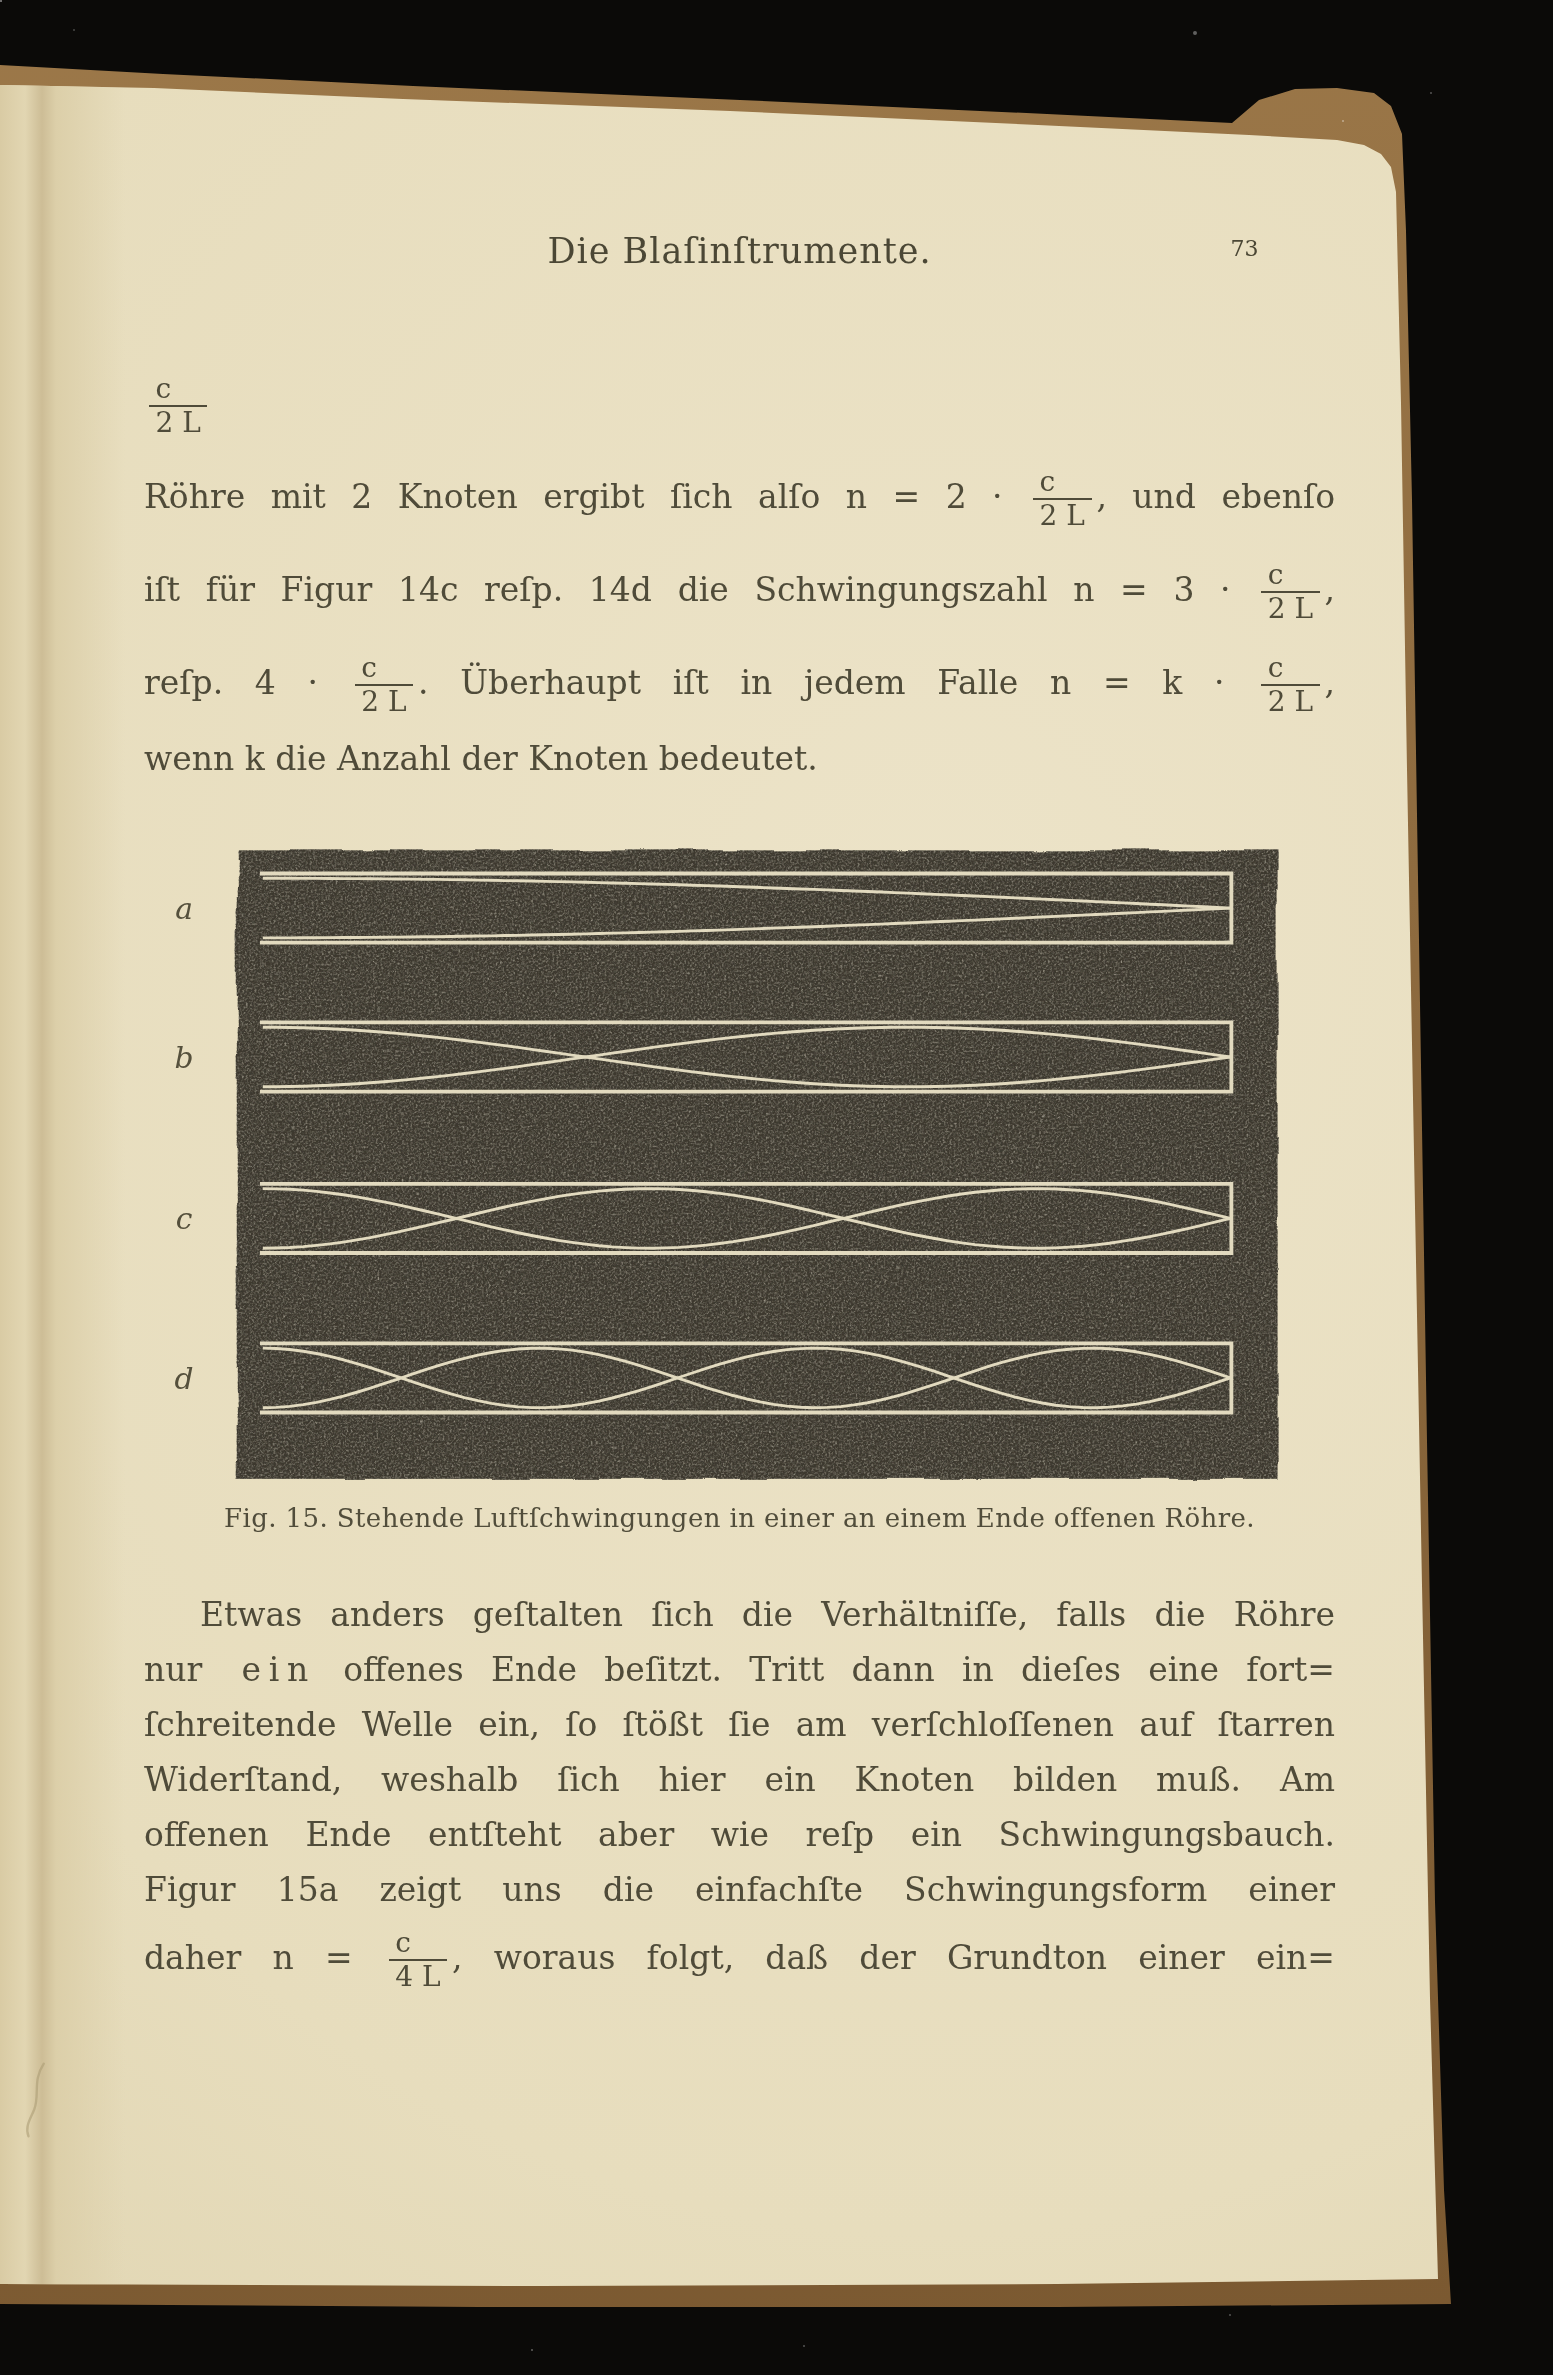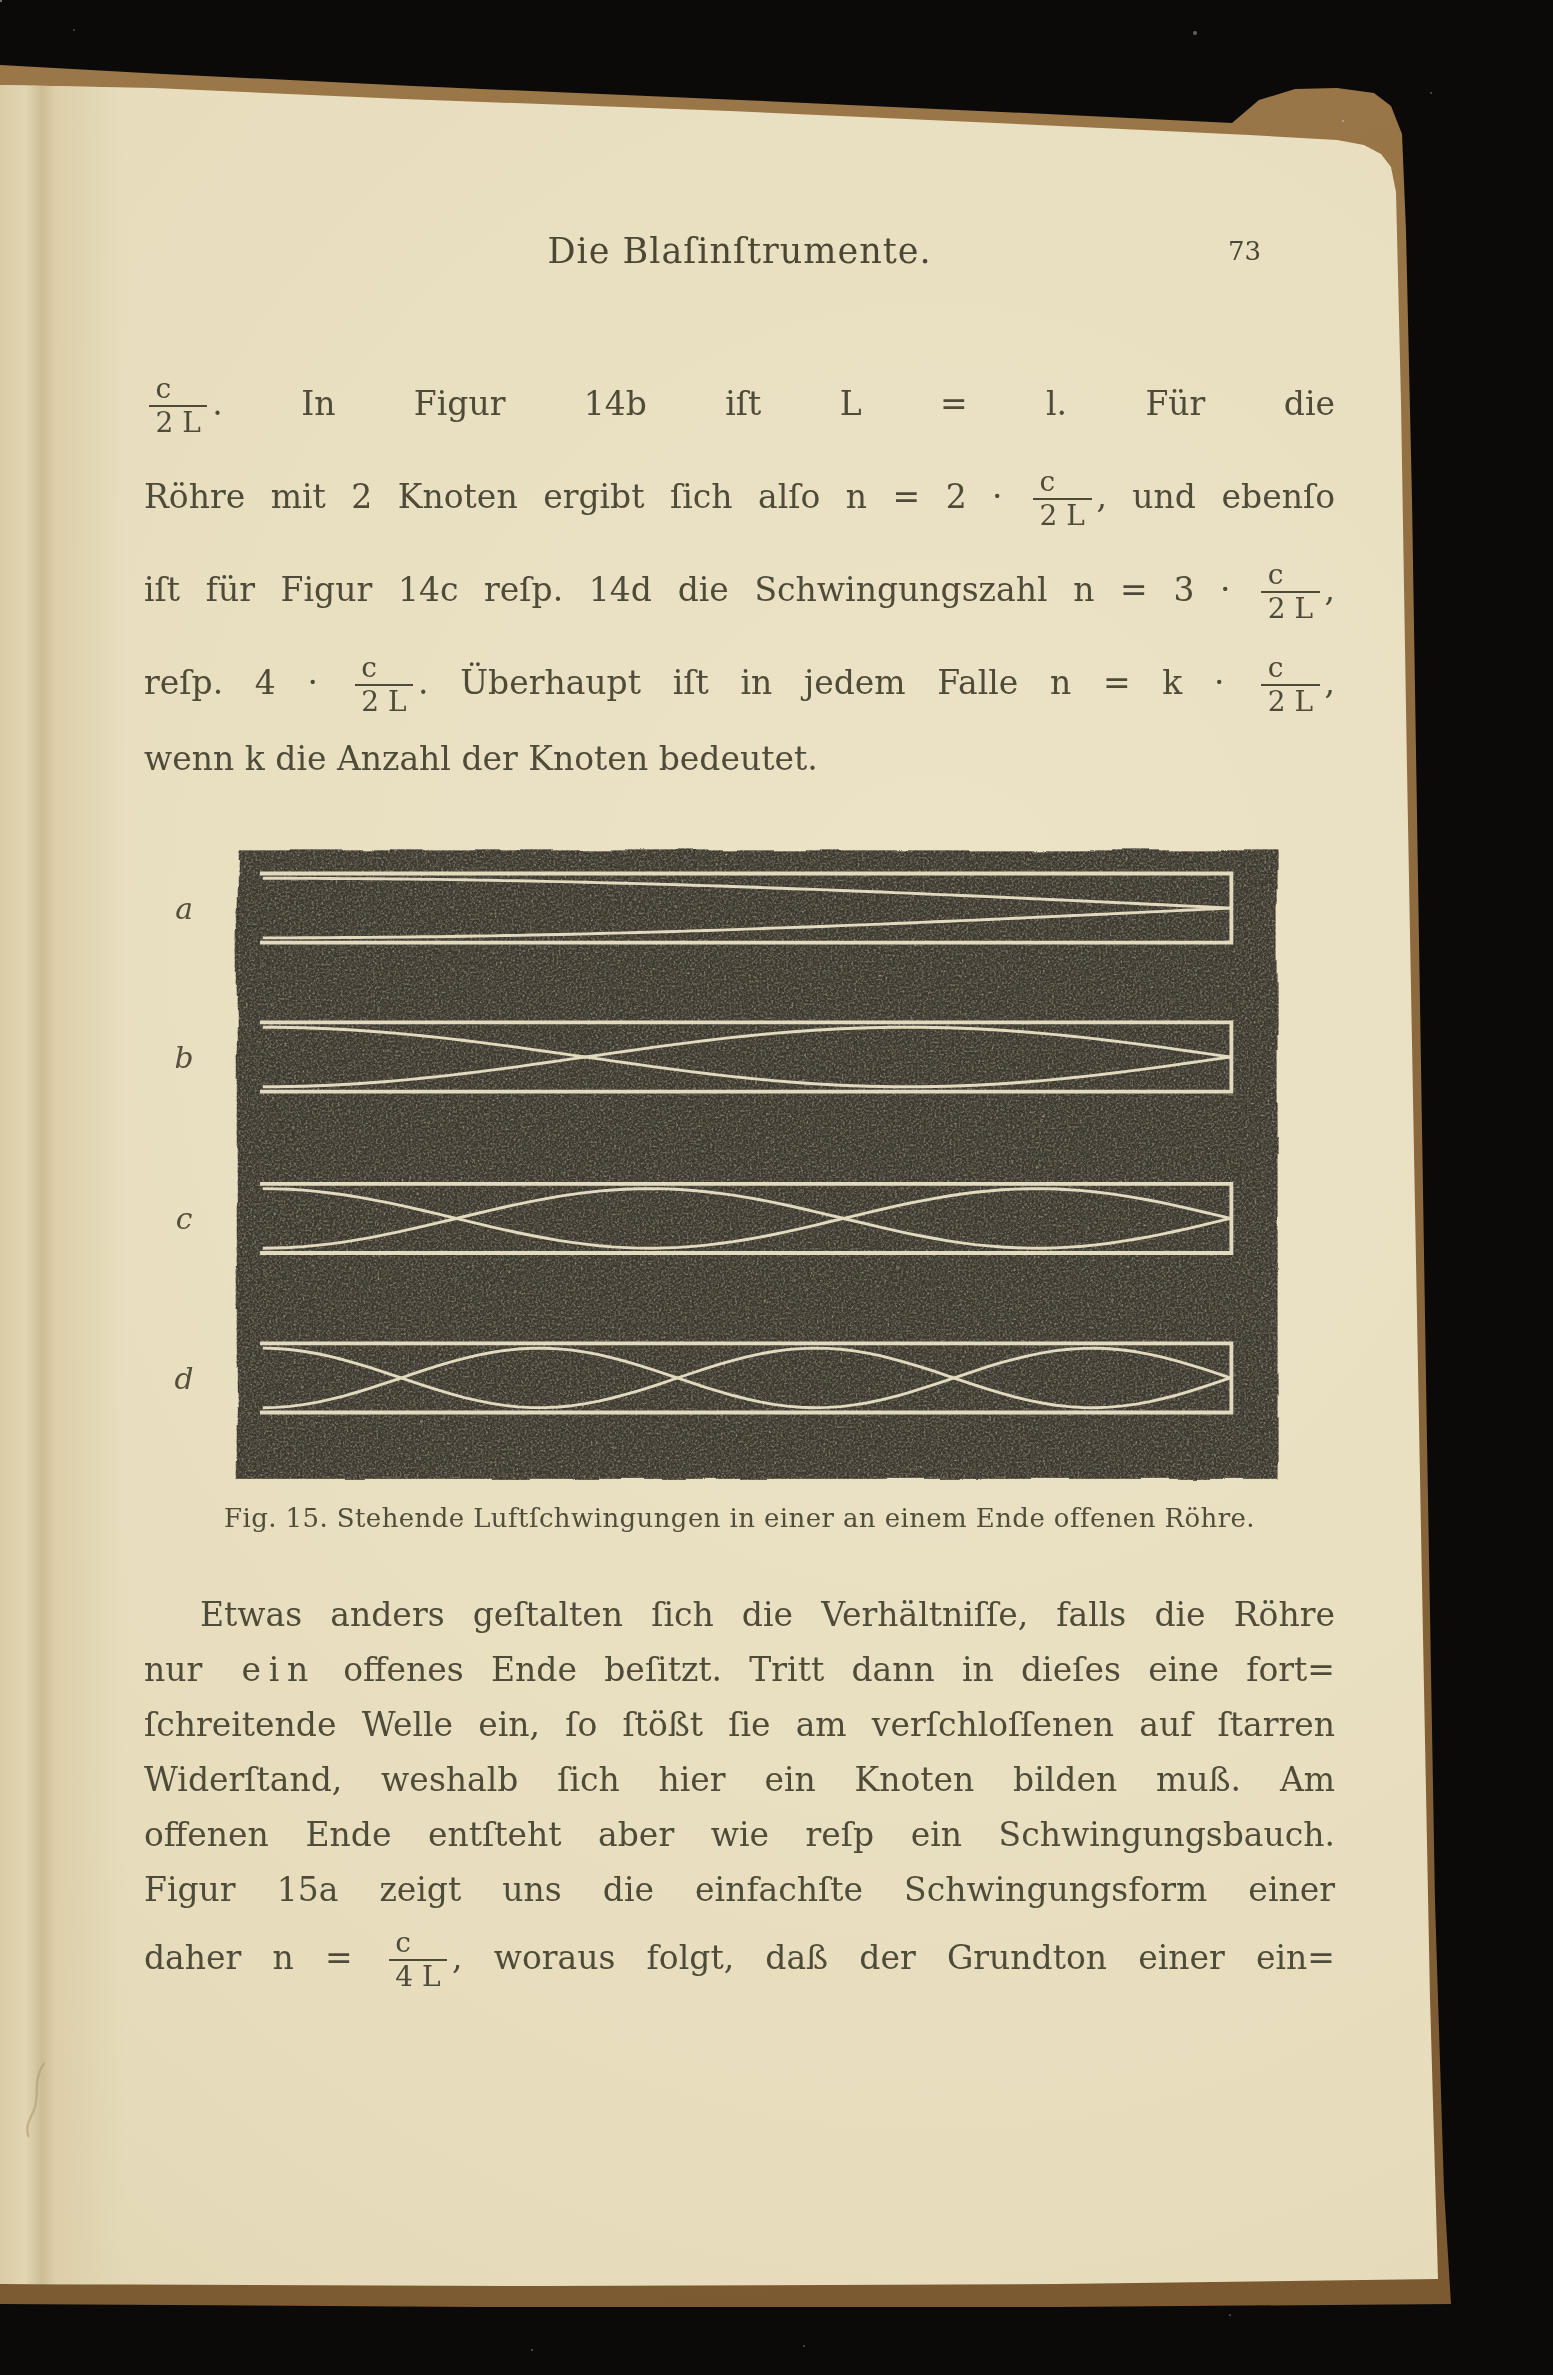--- a/index.html
+++ b/index.html
@@ -27,21 +27,21 @@
       1337px 140px,1364px 145px,1381px 154px,1391px 167px,1396px 192px,1401px 403px,1407px 769px,
       1414px 1153px,1422px 1585px,1430px 1998px,1438px 2279px,1057px 2284px,538px 2286px,0px 2284px);}
   .specks{position:absolute;left:0;top:0;width:1.9px;height:1.9px;border-radius:50%;background:rgba(255,255,255,.55);
     box-shadow:1194px 32px 0 1px rgba(255,255,255,.35),1342px 120px 0 0 rgba(255,255,255,.4),
       1430px 92px 0 0 rgba(255,255,255,.3),531px 2349px 0 0 rgba(255,255,255,.35),
       803px 2345px 0 0 rgba(255,255,255,.3),1229px 2314px 0 0 rgba(255,255,255,.3),73px 29px 0 0 rgba(255,255,255,.25);}
   .content{position:absolute;left:0;top:0;width:1553px;height:2376px;padding-left:13px;}
 
   .running-head{position:absolute;left:144px;top:231px;width:1191px;text-align:center;
     font-size:35px;letter-spacing:1px;color:#4b4735;}
-  .page-number{position:absolute;left:1182px;top:236px;width:125px;text-align:center;font-size:26px;color:#4b4735;}
+  .page-number{position:absolute;left:1182px;top:236px;width:125px;text-align:center;font-size:22px;color:#4b4735;}
 
   .para{position:absolute;left:144px;width:1191px;font-size:33px;}
   .para1{top:357px;}
   .para2{top:1587px;}
   .pline{white-space:nowrap;}
   .pline.j{white-space:normal;text-align:justify;text-align-last:justify;}
   .pline.ind{text-indent:56px;}
   .para1 .pline{height:60px;line-height:60px;}
   .para1 .pline.tall{height:93px;line-height:93px;}
   .para2 .pline{height:55px;line-height:55px;}
@@ -63,21 +63,21 @@
 <div class="stage">
   <div class="board"></div>
   <div class="page"></div>
   <div class="specks"></div>
 
   <div class="content">
     <div class="running-head">Die Blaſinſtrumente.</div>
     <div class="page-number">73</div>
 
     <div class="para para1">
-        <div class="pline j tall"><span class="frac"><span class="fnum">c</span><span class="fden">2 L</span></span><span>. In Figur 14b iſt L = l. Für die</span></div>
+        <div class="pline j tall"><span class="frac"><span class="fnum">c</span><span class="fden">2 L</span></span></div>
         <div class="pline j tall"><span>Röhre mit 2 Knoten ergibt ſich alſo n = 2 · </span><span class="frac"><span class="fnum">c</span><span class="fden">2 L</span></span><span>, und ebenſo</span></div>
         <div class="pline j tall"><span>iſt für Figur 14c reſp. 14d die Schwingungszahl n = 3 · </span><span class="frac"><span class="fnum">c</span><span class="fden">2 L</span></span><span>,</span></div>
         <div class="pline j tall"><span>reſp. 4 · </span><span class="frac"><span class="fnum">c</span><span class="fden">2 L</span></span><span>. Überhaupt iſt in jedem Falle n = k · </span><span class="frac"><span class="fnum">c</span><span class="fden">2 L</span></span><span>,</span></div>
         <div class="pline"><span>wenn k die Anzahl der Knoten bedeutet.</span></div>
       </div>
 
     <svg class="fig-svg" viewBox="0 0 1230 690">
       <defs>
         <filter id="rough" x="-5%" y="-5%" width="110%" height="110%">
           <feTurbulence type="fractalNoise" baseFrequency="0.012" numOctaves="2" seed="11" result="t"></feTurbulence>

